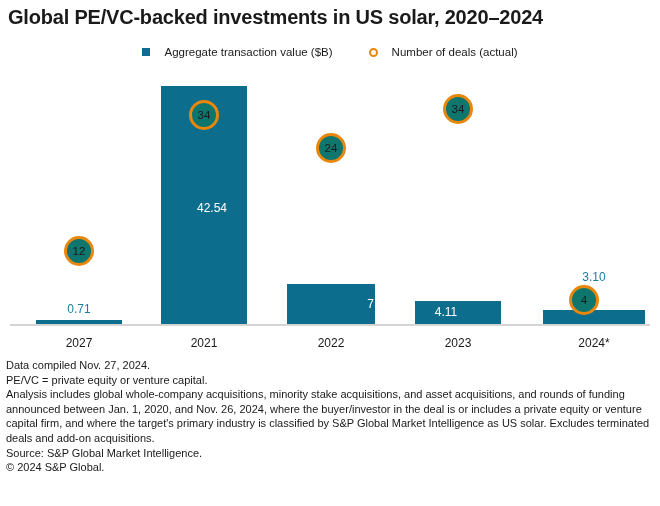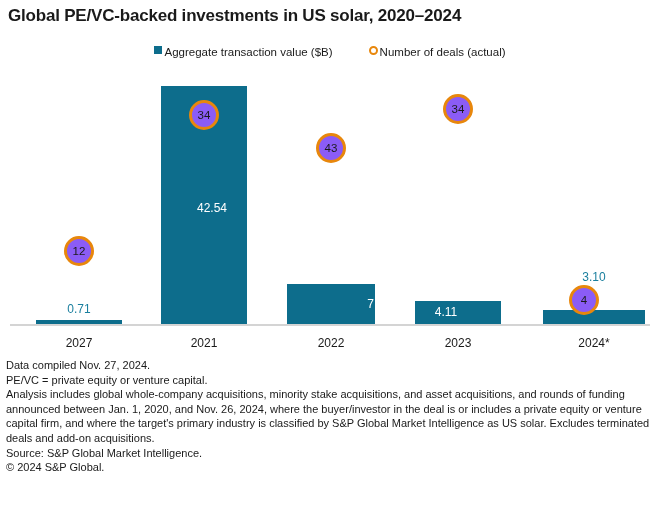--- a/index.html
+++ b/index.html
@@ -14,21 +14,21 @@
     font-family: "Liberation Sans", sans-serif;
     color: #111111;
     overflow: hidden;
   }
 
   
   .chart-title {
     position: absolute;
     left: 8px;
     top: 6px;
-    font-size: 17px;
+    font-size: 20px;
     font-weight: bold;
     letter-spacing: -0.2px;
     color: #1a1a1a;
     white-space: nowrap;
   }
 
   
   .legend {
     position: absolute;
     left: 0;
@@ -36,22 +36,22 @@
     width: 660px;
     display: flex;
     justify-content: center;
     align-items: center;
     gap: 36px;
     font-size: 11.5px;
     color: #1a1a1a;
   }
   .legend-item {
     display: flex;
-    align-items: flex-start;
-    gap: 2px;
+    align-items: center;
+    gap: 14px;
     white-space: nowrap;
   }
   .legend-swatch-square {
     width: 8px;
     height: 8px;
     background: #0d6d8c;
     display: inline-block;
   }
   .legend-swatch-circle {
     width: 9px;
@@ -97,21 +97,21 @@
     font-size: 12px;
     text-align: center;
     white-space: nowrap;
   }
   .deal-circle {
     position: absolute;
     width: 30px;
     height: 30px;
     border-radius: 50%;
     border: 3px solid #e8870c;
-    background: #8b5cf6;
+    background: #0f766e;
     box-sizing: border-box;
     display: flex;
     align-items: center;
     justify-content: center;
     font-size: 11.5px;
     color: #1a1a1a;
     text-align: center;
   }
 
   
@@ -167,21 +167,21 @@
   <div class="bar" style="left:36px; width:86px; top:250px; height:4px;"></div>
   <div class="bar-value-above" style="left:36px; width:86px; top:232px;">0.71</div>
   <div class="deal-circle" style="left:64px; top:166px;">12</div>
 
   <div class="bar" style="left:161px; width:86px; top:16px; height:238px;"></div>
   <div class="bar-value-inside" style="left:161px; width:86px; top:131px;margin-left:8px;">42.54</div>
   <div class="deal-circle" style="left:189px; top:30px;">34</div>
 
   <div class="bar" style="left:287px; width:88px; top:214px; height:40px;"></div>
   <div class="bar-value-inside" style="left:287px; width:88px; top:227px;padding-left:48px;">7.22</div>
-  <div class="deal-circle" style="left:316px; top:63px;">43</div>
+  <div class="deal-circle" style="left:316px; top:63px;">24</div>
 
   <div class="bar" style="left:415px; width:86px; top:231px; height:23px;"></div>
   <div class="bar-value-inside" style="left:415px; width:62px; top:235px;">4.11</div>
   <div class="deal-circle" style="left:443px; top:24px;">34</div>
 
   <div class="bar" style="left:543px; width:102px; top:240px; height:14px;"></div>
   <div class="bar-value-above" style="left:543px; width:102px; top:200px;">3.10</div>
   <div class="deal-circle" style="left:569px; top:215px;">4</div>
 
 </div>

